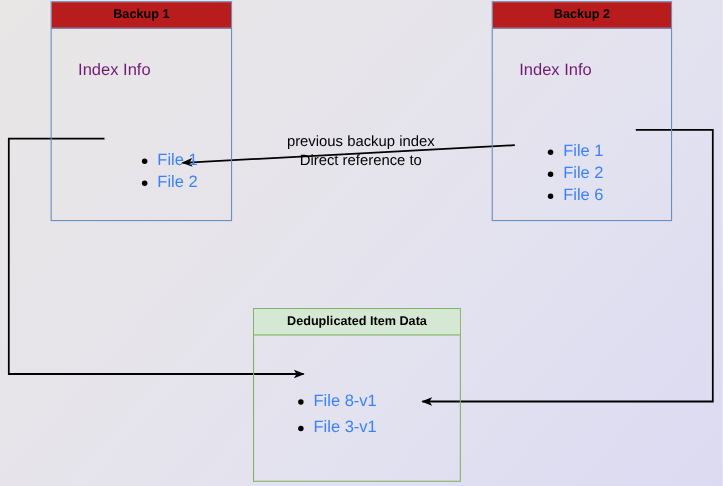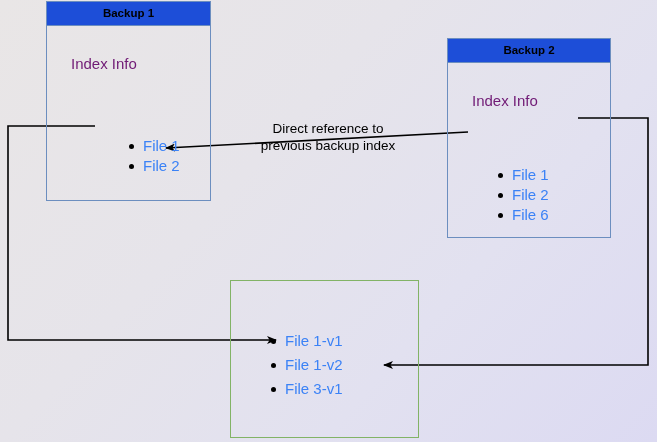--- a/index.html
+++ b/index.html
@@ -36,21 +36,21 @@
   }
   .node .node-header {
     box-sizing: border-box;
     height: 24px;
     line-height: 23px;
     text-align: center;
     font-size: 11.5px;
     font-weight: bold;
     color: #000000;
     border-bottom: 1px solid #6c8ebf;
-    background: #1d4ed8;
+    background: #b91c1c;
   }
   .node .node-body {
     position: relative;
     height: calc(100% - 24px);
   }
   .node .node-subtitle {
     position: absolute;
     left: 24px;
     top: 29px;
     font-size: 15px;
@@ -83,21 +83,21 @@
     background: #000000;
   }
 
   
   #node-backup1 {
     left: 46px; top: 1px; width: 165px; height: 200px;
   }
   #node-backup1 ul.file-list { left: 82px; top: 110px; }
 
   #node-backup2 {
-    left: 447px; top: 1px; width: 164px; height: 200px; margin-top: 37px;
+    left: 447px; top: 1px; width: 164px; height: 200px;
   }
   #node-backup2 ul.file-list { left: 50px; top: 102px; }
 
   #node-dedup {
     left: 230px; top: 280px; width: 189px; height: 158px;
     border-color: #82b366;
   }
   #node-dedup .node-header {
     background: #d5e8d4;
     border-bottom-color: #82b366;
@@ -172,36 +172,33 @@
         </li>
         <li>
           <span class="bullet"></span>
           <span>File 6</span>
         </li>
       </ul>
     </div>
   </div>
 
   <div class="node" id="node-dedup">
+    <div class="node-header">Deduplicated Item Data</div>
     <div class="node-body">
       <ul class="file-list">
         <li>
           <span class="bullet"></span>
-          <span>File 1-v1</span>
-        </li>
-        <li>
-          <span class="bullet"></span>
-          <span>File 1-v2</span>
+          <span>File 8-v1</span>
         </li>
         <li>
           <span class="bullet"></span>
           <span>File 3-v1</span>
         </li>
       </ul>
     </div>
   </div>
 
   <div id="edge-label">
+    <span class="lbl-line">previous backup index</span>
     <span class="lbl-line">Direct reference to</span>
-    <span class="lbl-line">previous backup index</span>
   </div>
 
 </div>
 
 </body></html>

